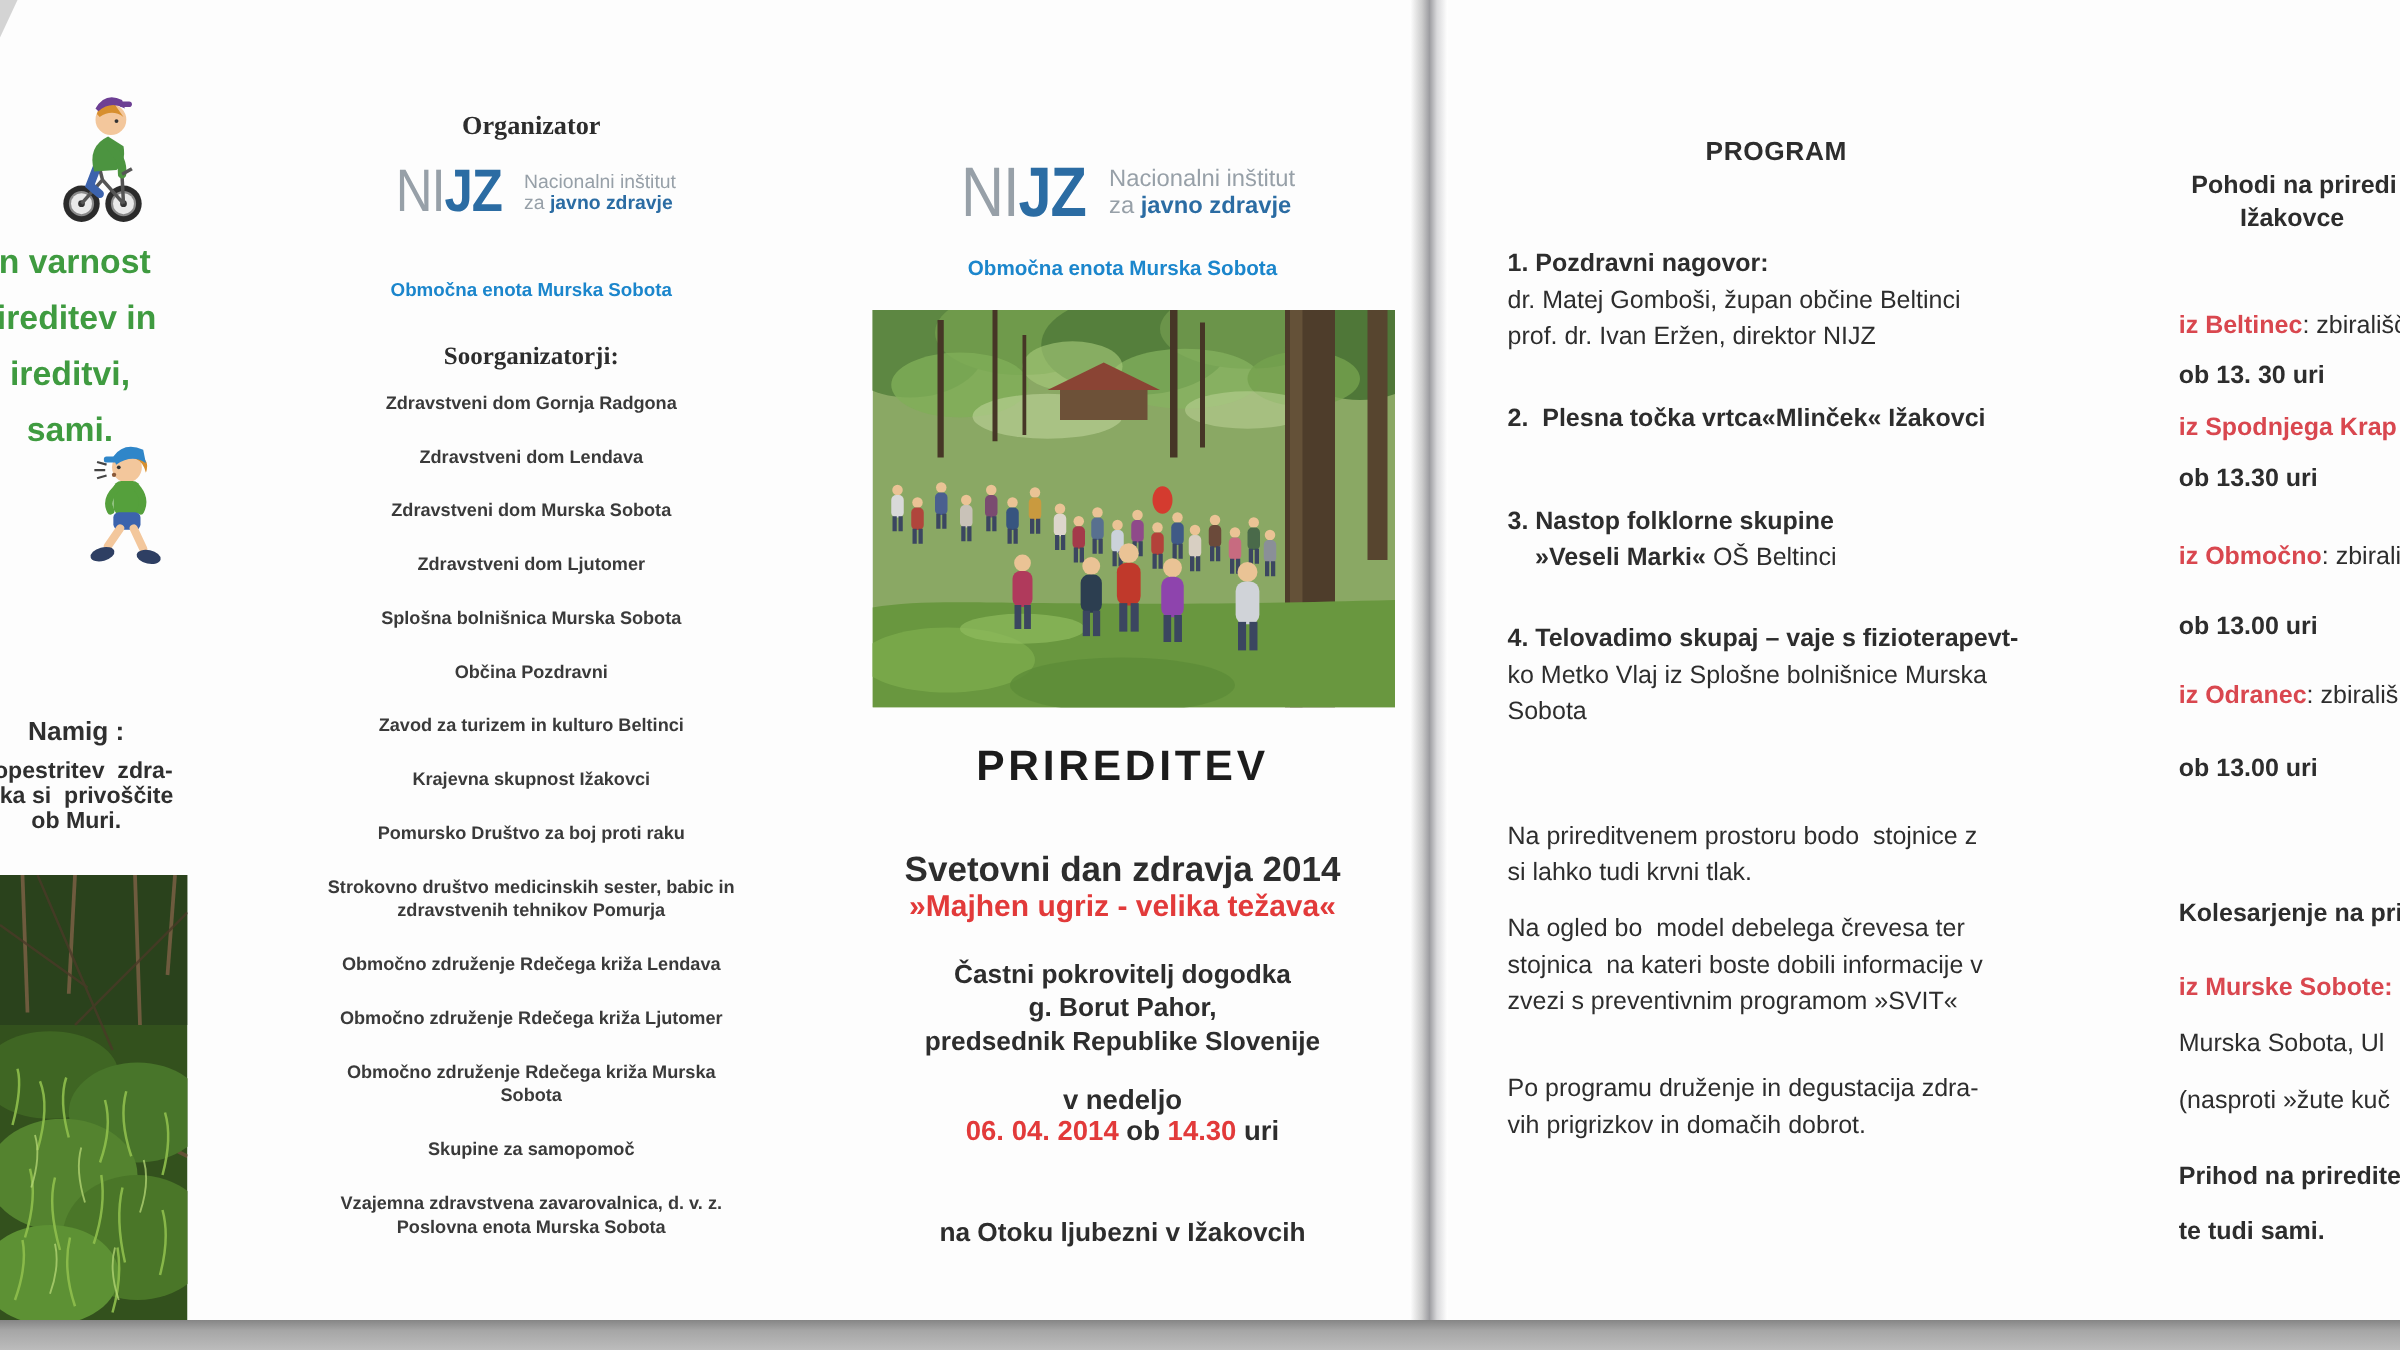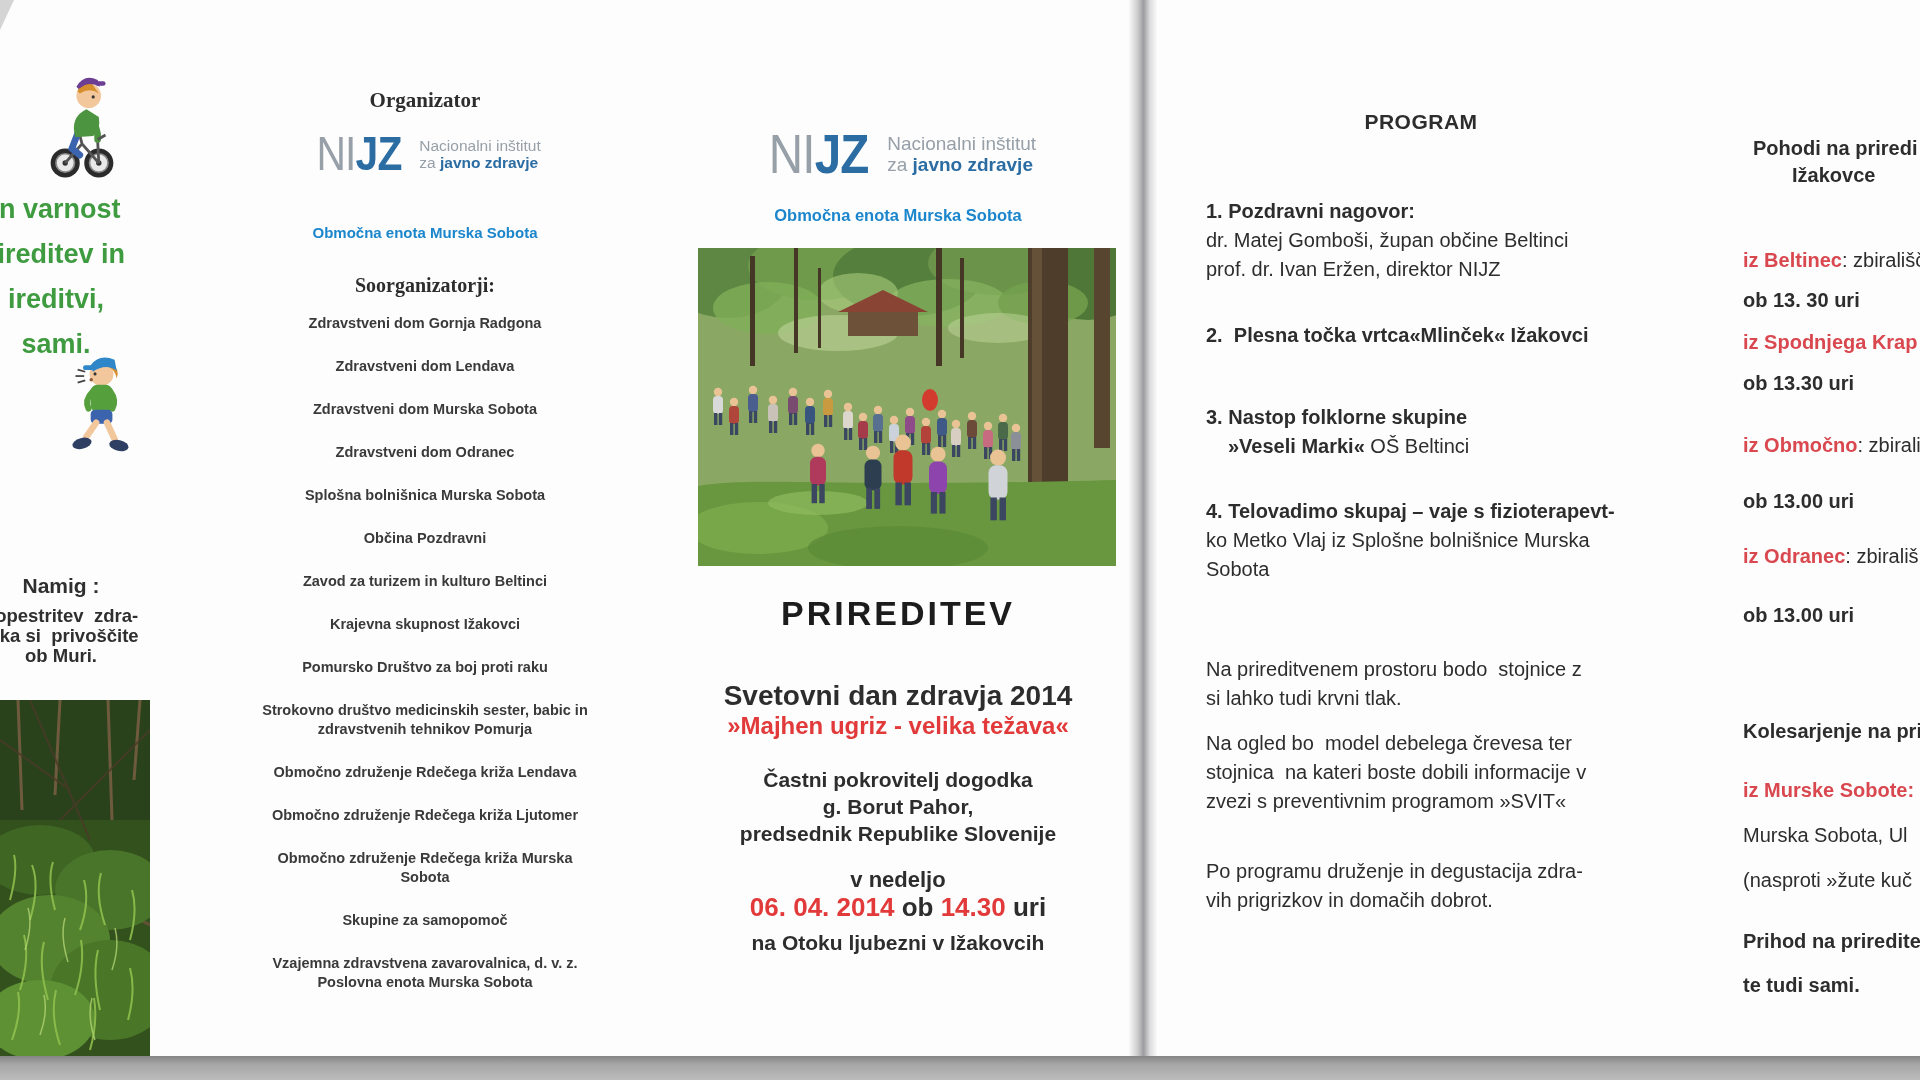--- a/index.html
+++ b/index.html
@@ -57,22 +57,22 @@
   .unit-big{top:206px;font-size:16.5px;}
 
   
   .col3{position:absolute;left:698px;top:0;width:400px;height:1056px;text-align:center;}
   .crowd-photo{position:absolute;left:0;top:248px;width:418px;height:318px;}
   .event-title{position:absolute;top:594px;width:100%;font-size:34px;font-weight:bold;letter-spacing:3px;color:#1c1c1c;}
   .event-subtitle{position:absolute;top:680px;width:100%;font-size:28px;font-weight:bold;}
   .event-slogan{position:absolute;top:712px;width:100%;font-size:24px;font-weight:bold;}
   .patron{position:absolute;top:766px;width:100%;font-size:21px;font-weight:bold;line-height:27px;}
   .date-intro{position:absolute;top:867px;width:100%;font-size:22px;font-weight:bold;}
-  .date-line{position:absolute;top:892px;width:100%;font-size:26px;font-weight:bold;}
-  .location{position:absolute;top:931px;width:100%;font-size:21px;font-weight:bold;}
+  .date-line{position:absolute;top:892px;width:100%;font-size:22px;font-weight:bold;}
+  .location{position:absolute;top:975px;width:100%;font-size:21px;font-weight:bold;}
 
   
   .program{position:absolute;left:1206px;top:107px;width:430px;font-size:20px;line-height:29px;}
   .prog-title{text-align:center;font-weight:bold;font-size:21px;line-height:30px;letter-spacing:.5px;margin-bottom:60px;}
   .m37{margin-bottom:37px;} .m33{margin-bottom:53px;} .m36{margin-bottom:36px;}
   .m71{margin-bottom:71px;} .m16{margin-bottom:16px;} .m41{margin-bottom:41px;}
   .indent{padding-left:22px;}
 
   
   .wline{position:absolute;white-space:nowrap;font-size:20px;line-height:24px;}
@@ -198,21 +198,21 @@
           <span class="cap2 pre"><span class="za">za </span><span class="jav">javno zdravje</span></span>
         </span>
       </div>
       <div class="unit unit-small">Območna enota Murska Sobota</div>
 
       <div class="coorg-title serif">Soorganizatorji:</div>
       <div class="coorg-list">
         <div class="coorg-item">Zdravstveni dom Gornja Radgona</div>
         <div class="coorg-item">Zdravstveni dom Lendava</div>
         <div class="coorg-item">Zdravstveni dom Murska Sobota</div>
-        <div class="coorg-item">Zdravstveni dom Odranec</div>
+        <div class="coorg-item">Zdravstveni dom Ljutomer</div>
         <div class="coorg-item">Splošna bolnišnica Murska Sobota</div>
         <div class="coorg-item">Občina Pozdravni</div>
         <div class="coorg-item">Zavod za turizem in kulturo Beltinci</div>
         <div class="coorg-item">Krajevna skupnost Ižakovci</div>
         <div class="coorg-item">Pomursko Društvo za boj proti raku</div>
         <div class="coorg-item">Strokovno društvo medicinskih sester, babic in zdravstvenih tehnikov Pomurja</div>
         <div class="coorg-item">Območno združenje Rdečega križa Lendava</div>
         <div class="coorg-item">Območno združenje Rdečega križa Ljutomer</div>
         <div class="coorg-item">Območno združenje Rdečega križa Murska Sobota</div>
         <div class="coorg-item">Skupine za samopomoč</div>

